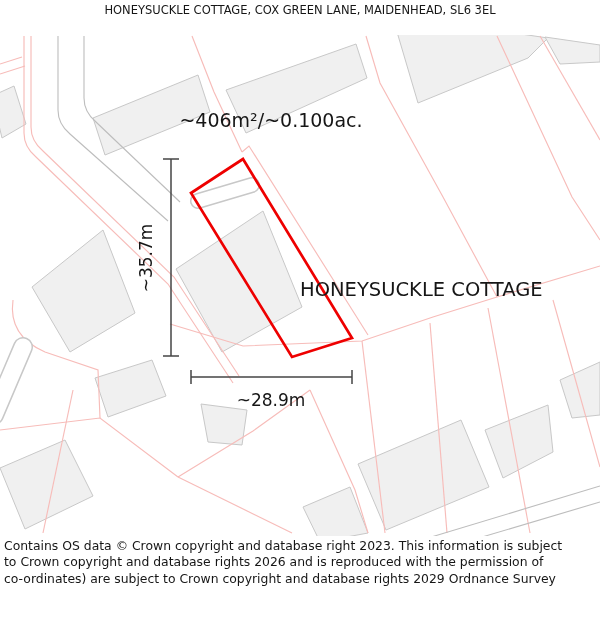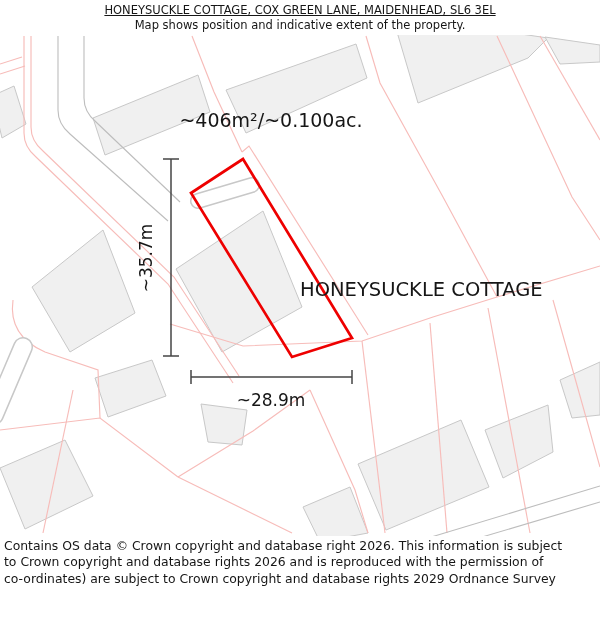--- a/index.html
+++ b/index.html
@@ -14,21 +14,21 @@
   html,body{margin:0;padding:0;background:#ffffff;}
   .page{
     position:relative;width:600px;height:625px;overflow:hidden;
     background:#ffffff;font-family:"DejaVu Sans","Liberation Sans",sans-serif;
   }
   .map-svg{position:absolute;left:0;top:0;width:600px;height:625px;}
   .header{
     position:absolute;left:0;top:0;width:600px;height:35px;background:#ffffff;
     text-align:center;color:var(--txt);z-index:5;
   }
-  .header .t1{font-size:11.5px;padding-top:3px;line-height:15px;text-decoration:underline;}
+  .header .t1{font-size:11.5px;padding-top:3px;line-height:15px;}
   .header .t2{font-size:11.5px;line-height:15px;}
   .footer{
     position:absolute;left:0;top:536px;width:600px;height:89px;background:#ffffff;
     color:var(--txt);z-index:5;
   }
   .footer .fl{font-size:12.4px;line-height:16.4px;padding-left:4px;white-space:nowrap;}
   .footer .fl:first-child{padding-top:2px;}
 
   
   .building{fill:var(--bfill);stroke:var(--bstroke);stroke-width:1;}
@@ -114,22 +114,21 @@
     </g>
 
     <text class="maplabel lbl-big" x="271" y="127" text-anchor="middle">~406m²/~0.100ac.</text>
     <text class="maplabel lbl-name" x="300" y="296" text-anchor="start">HONEYSUCKLE COTTAGE</text>
     <text class="maplabel lbl-dim" x="152" y="258" text-anchor="middle" transform="rotate(-90 152 258)">~35.7m</text>
     <text class="maplabel lbl-dim" x="271" y="406" text-anchor="middle">~28.9m</text>
   </svg>
 
   <div class="header">
     <div class="t1">HONEYSUCKLE COTTAGE, COX GREEN LANE, MAIDENHEAD, SL6 3EL</div>
-    <div class="t2">Map shows position and indicative extent of the property.</div>
   </div>
 
   <div class="footer">
-    <div class="fl">Contains OS data © Crown copyright and database right 2026. This information is subject</div>
+    <div class="fl">Contains OS data © Crown copyright and database right 2023. This information is subject</div>
     <div class="fl">to Crown copyright and database rights 2026 and is reproduced with the permission of</div>
     <div class="fl">co-ordinates) are subject to Crown copyright and database rights 2029 Ordnance Survey</div>
   </div>
 
 </div>
 
 </body></html>

